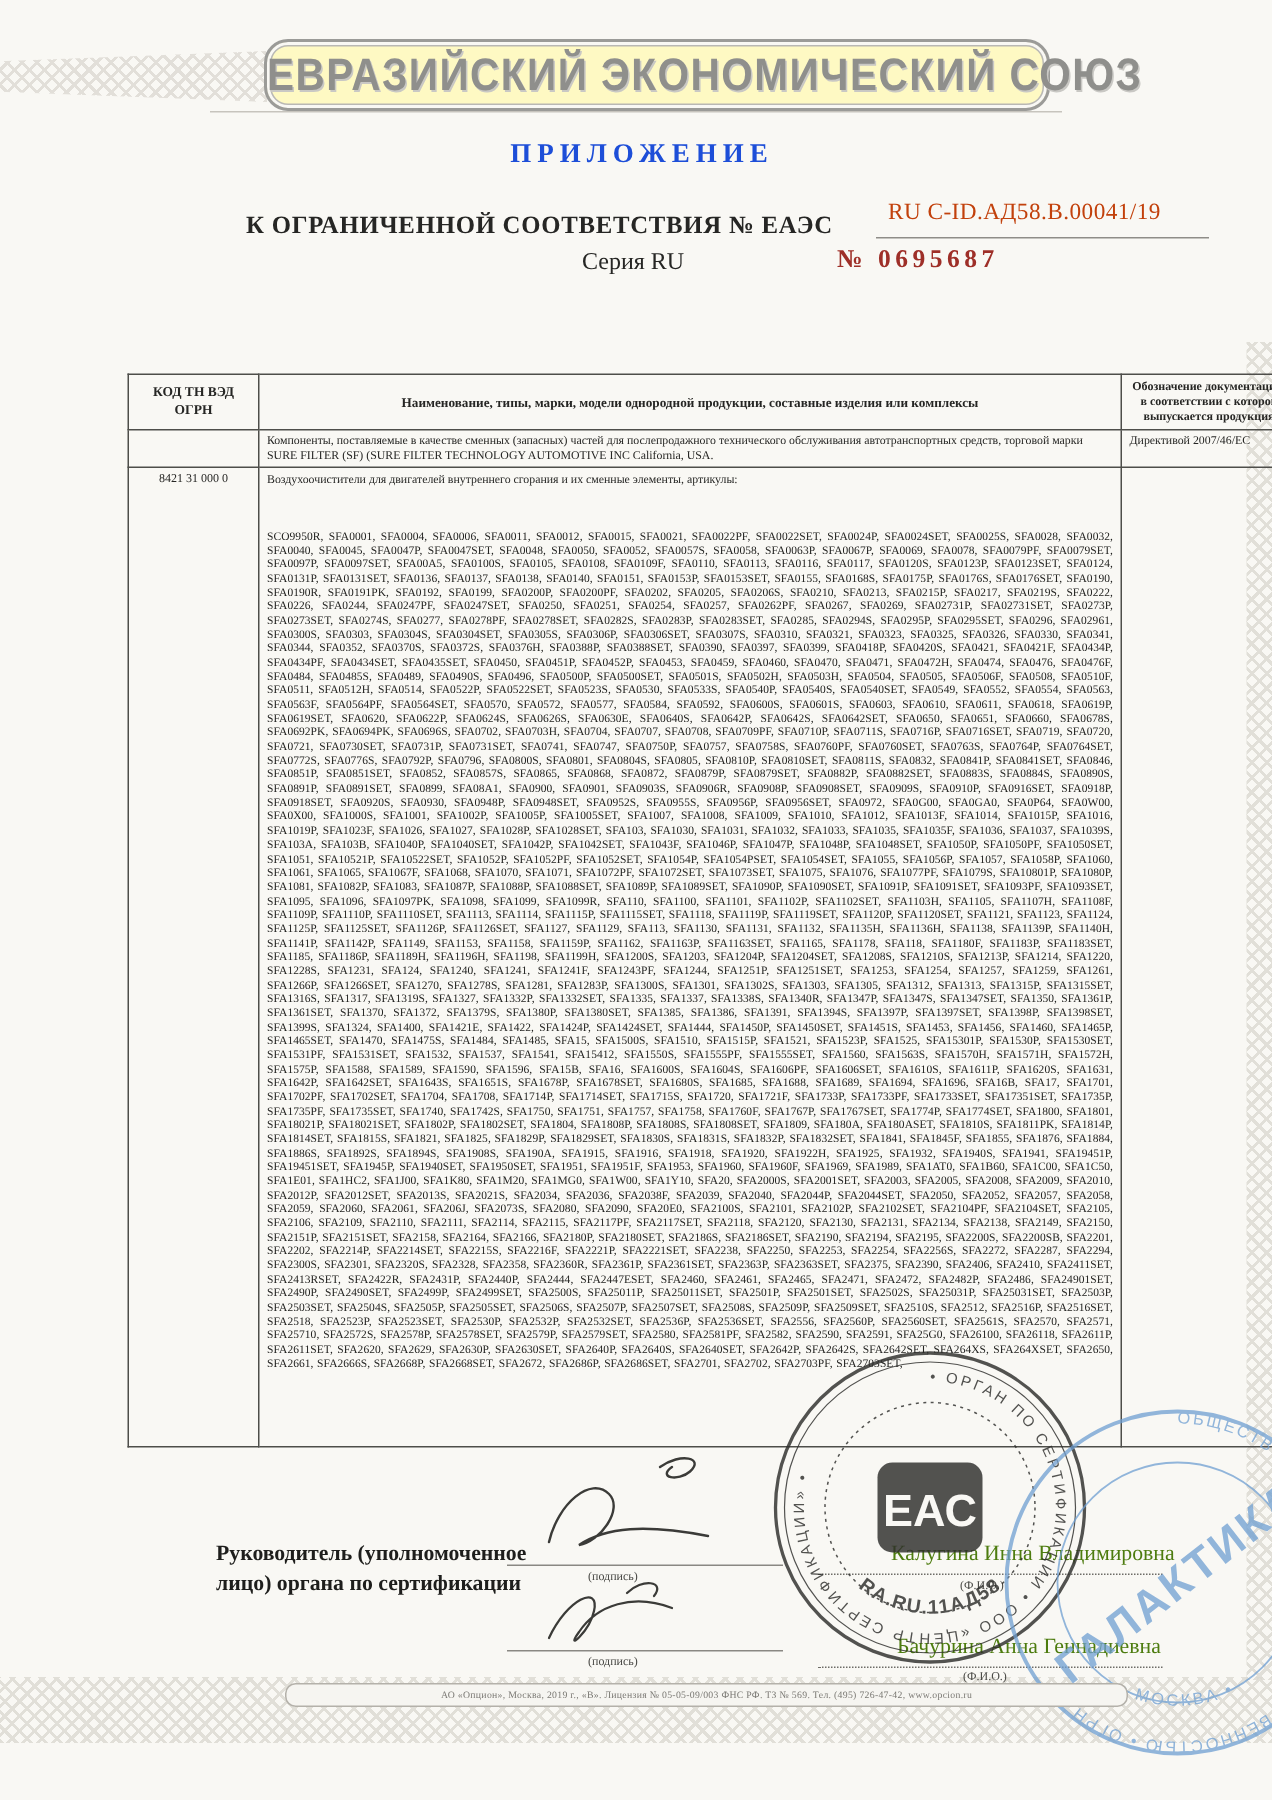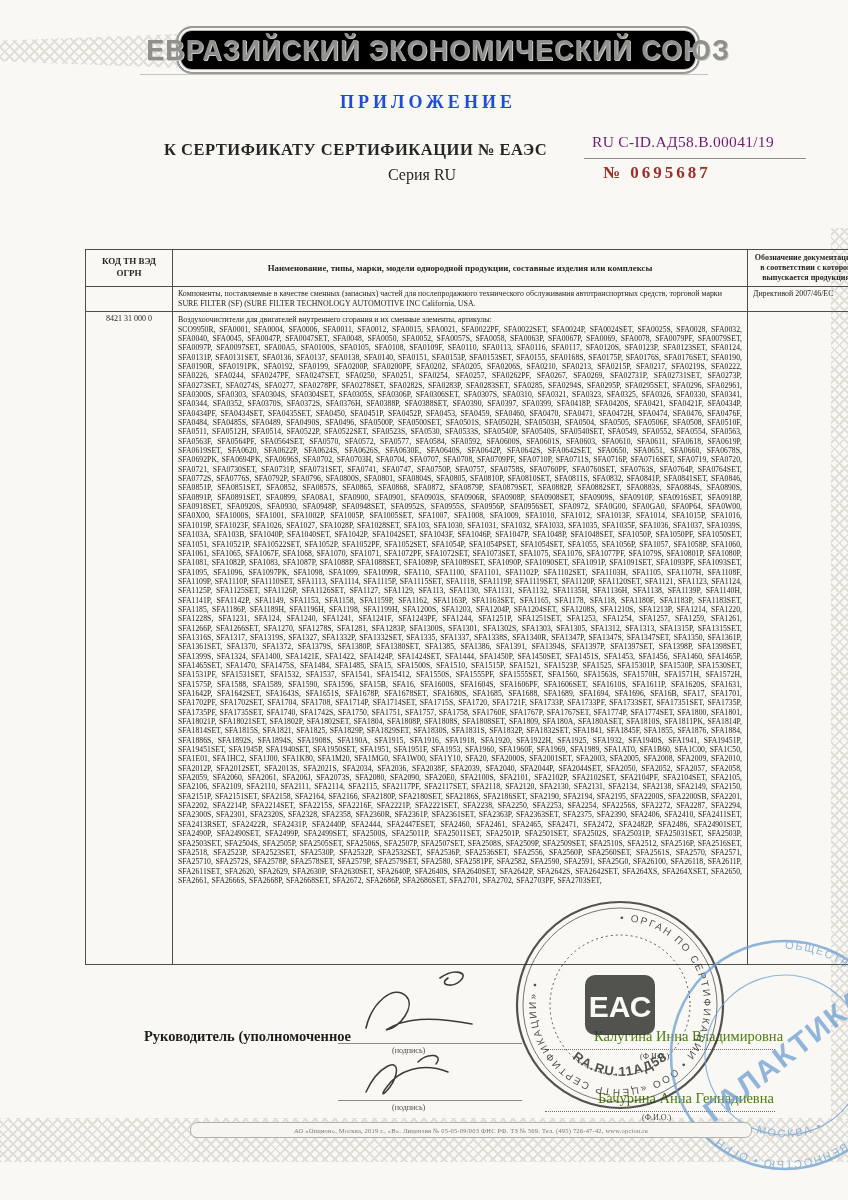--- a/index.html
+++ b/index.html
@@ -11,48 +11,48 @@
       repeating-linear-gradient(-45deg,#dcd9d2 0 2px,transparent 2px 7px);
       opacity:.8;}
   .band-right{position:absolute;right:0;top:228px;width:17px;height:892px;}
   .band-bottom{position:absolute;left:0;top:1118px;width:848px;height:44px;}
   .wing-left{position:absolute;left:0;top:34px;width:178px;height:34px;
       clip-path:polygon(0 20%,100% 0,100% 100%,0 80%);}
   .banner-underline{position:absolute;left:140px;top:74px;width:568px;height:1px;background:#c7c4bd;}
   
   .banner{position:absolute;left:176px;top:26px;width:520px;height:44px;
       border:2px solid #9b9b98;border-radius:16px;box-shadow:inset 0 0 0 2px #f9f8f4, inset 0 0 0 3px #b9b8b4;
-      background:#000000;display:flex;align-items:center;justify-content:center;}
+      background:#fef9c3;display:flex;align-items:center;}
   .banner-text{font-family:"Liberation Sans",sans-serif;font-weight:bold;font-size:27px;
       letter-spacing:1px;color:#8f8f8c;white-space:nowrap;transform:scaleY(1.12);
       text-shadow:1px 1px 0 #c9c8c4;}
   
   .doc-title{position:absolute;left:4px;top:92px;width:848px;text-align:center;
       font-size:18px;font-weight:bold;letter-spacing:4px;color:#1d4ed8;}
   .subtitle{position:absolute;left:164px;top:140px;font-size:16.5px;font-weight:bold;letter-spacing:.5px;}
-  .cert-number{position:absolute;left:592px;top:133px;font-size:15.5px;color:#701a75;letter-spacing:.3px;}
+  .cert-number{position:absolute;left:592px;top:133px;font-size:15.5px;color:#c2410c;letter-spacing:.3px;}
   .cert-underline{position:absolute;left:584px;top:158px;width:222px;height:1px;background:#8f8d88;}
   .series-label{position:absolute;left:388px;top:166px;font-size:16px;}
-  .blank-number{position:absolute;left:603px;top:163px;font-size:17px;font-weight:bold;
+  .blank-number{position:absolute;left:558px;top:163px;font-size:17px;font-weight:bold;
       letter-spacing:3px;color:#9e2f28;}
   
   .main-table{position:absolute;left:85px;top:249px;width:748px;border-collapse:collapse;table-layout:fixed;}
   .main-table td{border:1px solid #4e4e4a;vertical-align:top;padding:2px 5px;}
   .c1{width:76px;} .c2{width:564px;} .c3{width:108px;}
   .hdr td{text-align:center;vertical-align:middle;font-weight:bold;}
   .hdr .h1{font-size:9px;line-height:1.3;}
   .hdr .h2{font-size:8.8px;}
   .hdr .h3{font-size:8px;font-weight:bold;line-height:1.25;padding:3px 4px;}
   .row-comp td{font-size:7.9px;line-height:1.24;margin-left:36px;}
   .row-comp .c3cell{font-size:7.9px;}
   .code-cell{font-size:8px;text-align:center;padding-top:3px;}
   .products-cell{height:648px;}
   .products-intro{font-size:7.9px;line-height:11px;}
   .part-list{font-size:7.65px;line-height:9.35px;text-align:justify;letter-spacing:.05px;
-      word-spacing:.4px;color:#232321;}
+      word-spacing:.4px;color:#232321;margin-top:28px;}
   
   .f-label{position:absolute;font-size:14.5px;font-weight:bold;line-height:20px;color:#1e1e1c;}
   .lbl-head{left:144px;top:1026px;width:270px;}
   .lbl-expert{left:144px;top:1084px;width:300px;}
   .sig-line{position:absolute;height:1px;background:#8a8883;}
   .dot-line{position:absolute;height:1px;border-bottom:1px dotted #6e6c67;}
   .caption{position:absolute;font-size:8px;color:#4a4a46;}
   .name{position:absolute;font-size:14.5px;color:#4d7c0f;white-space:nowrap;margin-left:36px;}
   .micro-strip{position:absolute;left:190px;top:1122px;width:560px;height:14px;background:#f6f5f1;
       border:1px solid #b4b1aa;border-radius:7px;display:flex;align-items:center;justify-content:center;}
@@ -68,21 +68,21 @@
   <div class="band-right pat"></div>
   <div class="band-bottom pat"></div>
   <div class="wing-left pat"></div>
   <div class="banner-underline"></div>
 
   <div class="banner">
     <div class="banner-text">ЕВРАЗИЙСКИЙ ЭКОНОМИЧЕСКИЙ СОЮЗ</div>
   </div>
 
   <div class="doc-title">ПРИЛОЖЕНИЕ</div>
-  <div class="subtitle">К СЕРТИФИКАТУ СЕРТИФИКАЦИИ № ЕАЭС</div>
+  <div class="subtitle">К ОГРАНИЧЕННОЙ СООТВЕТСТВИЯ № ЕАЭС</div>
   <div class="cert-number">RU C-ID.АД58.В.00041/19</div>
   <div class="cert-underline"></div>
   <div class="series-label">Серия RU</div>
   <div class="blank-number">№ 0695687</div>
 
   <table class="main-table">
     <tbody>
         <tr class="hdr">
       <td class="c1 h1">КОД ТН ВЭД ОГРН</td>
       <td class="c2 h2">Наименование, типы, марки, модели однородной продукции, составные изделия или комплексы</td>
@@ -99,20 +99,21 @@
         <div class="products-intro">Воздухоочистители для двигателей внутреннего сгорания и их сменные элементы, артикулы:</div>
         <div class="part-list">SCO9950R, SFA0001, SFA0004, SFA0006, SFA0011, SFA0012, SFA0015, SFA0021, SFA0022PF, SFA0022SET, SFA0024P, SFA0024SET, SFA0025S, SFA0028, SFA0032, SFA0040, SFA0045, SFA0047P, SFA0047SET, SFA0048, SFA0050, SFA0052, SFA0057S, SFA0058, SFA0063P, SFA0067P, SFA0069, SFA0078, SFA0079PF, SFA0079SET, SFA0097P, SFA0097SET, SFA00A5, SFA0100S, SFA0105, SFA0108, SFA0109F, SFA0110, SFA0113, SFA0116, SFA0117, SFA0120S, SFA0123P, SFA0123SET, SFA0124, SFA0131P, SFA0131SET, SFA0136, SFA0137, SFA0138, SFA0140, SFA0151, SFA0153P, SFA0153SET, SFA0155, SFA0168S, SFA0175P, SFA0176S, SFA0176SET, SFA0190, SFA0190R, SFA0191PK, SFA0192, SFA0199, SFA0200P, SFA0200PF, SFA0202, SFA0205, SFA0206S, SFA0210, SFA0213, SFA0215P, SFA0217, SFA0219S, SFA0222, SFA0226, SFA0244, SFA0247PF, SFA0247SET, SFA0250, SFA0251, SFA0254, SFA0257, SFA0262PF, SFA0267, SFA0269, SFA02731P, SFA02731SET, SFA0273P, SFA0273SET, SFA0274S, SFA0277, SFA0278PF, SFA0278SET, SFA0282S, SFA0283P, SFA0283SET, SFA0285, SFA0294S, SFA0295P, SFA0295SET, SFA0296, SFA02961, SFA0300S, SFA0303, SFA0304S, SFA0304SET, SFA0305S, SFA0306P, SFA0306SET, SFA0307S, SFA0310, SFA0321, SFA0323, SFA0325, SFA0326, SFA0330, SFA0341, SFA0344, SFA0352, SFA0370S, SFA0372S, SFA0376H, SFA0388P, SFA0388SET, SFA0390, SFA0397, SFA0399, SFA0418P, SFA0420S, SFA0421, SFA0421F, SFA0434P, SFA0434PF, SFA0434SET, SFA0435SET, SFA0450, SFA0451P, SFA0452P, SFA0453, SFA0459, SFA0460, SFA0470, SFA0471, SFA0472H, SFA0474, SFA0476, SFA0476F, SFA0484, SFA0485S, SFA0489, SFA0490S, SFA0496, SFA0500P, SFA0500SET, SFA0501S, SFA0502H, SFA0503H, SFA0504, SFA0505, SFA0506F, SFA0508, SFA0510F, SFA0511, SFA0512H, SFA0514, SFA0522P, SFA0522SET, SFA0523S, SFA0530, SFA0533S, SFA0540P, SFA0540S, SFA0540SET, SFA0549, SFA0552, SFA0554, SFA0563, SFA0563F, SFA0564PF, SFA0564SET, SFA0570, SFA0572, SFA0577, SFA0584, SFA0592, SFA0600S, SFA0601S, SFA0603, SFA0610, SFA0611, SFA0618, SFA0619P, SFA0619SET, SFA0620, SFA0622P, SFA0624S, SFA0626S, SFA0630E, SFA0640S, SFA0642P, SFA0642S, SFA0642SET, SFA0650, SFA0651, SFA0660, SFA0678S, SFA0692PK, SFA0694PK, SFA0696S, SFA0702, SFA0703H, SFA0704, SFA0707, SFA0708, SFA0709PF, SFA0710P, SFA0711S, SFA0716P, SFA0716SET, SFA0719, SFA0720, SFA0721, SFA0730SET, SFA0731P, SFA0731SET, SFA0741, SFA0747, SFA0750P, SFA0757, SFA0758S, SFA0760PF, SFA0760SET, SFA0763S, SFA0764P, SFA0764SET, SFA0772S, SFA0776S, SFA0792P, SFA0796, SFA0800S, SFA0801, SFA0804S, SFA0805, SFA0810P, SFA0810SET, SFA0811S, SFA0832, SFA0841P, SFA0841SET, SFA0846, SFA0851P, SFA0851SET, SFA0852, SFA0857S, SFA0865, SFA0868, SFA0872, SFA0879P, SFA0879SET, SFA0882P, SFA0882SET, SFA0883S, SFA0884S, SFA0890S, SFA0891P, SFA0891SET, SFA0899, SFA08A1, SFA0900, SFA0901, SFA0903S, SFA0906R, SFA0908P, SFA0908SET, SFA0909S, SFA0910P, SFA0916SET, SFA0918P, SFA0918SET, SFA0920S, SFA0930, SFA0948P, SFA0948SET, SFA0952S, SFA0955S, SFA0956P, SFA0956SET, SFA0972, SFA0G00, SFA0GA0, SFA0P64, SFA0W00, SFA0X00, SFA1000S, SFA1001, SFA1002P, SFA1005P, SFA1005SET, SFA1007, SFA1008, SFA1009, SFA1010, SFA1012, SFA1013F, SFA1014, SFA1015P, SFA1016, SFA1019P, SFA1023F, SFA1026, SFA1027, SFA1028P, SFA1028SET, SFA103, SFA1030, SFA1031, SFA1032, SFA1033, SFA1035, SFA1035F, SFA1036, SFA1037, SFA1039S, SFA103A, SFA103B, SFA1040P, SFA1040SET, SFA1042P, SFA1042SET, SFA1043F, SFA1046P, SFA1047P, SFA1048P, SFA1048SET, SFA1050P, SFA1050PF, SFA1050SET, SFA1051, SFA10521P, SFA10522SET, SFA1052P, SFA1052PF, SFA1052SET, SFA1054P, SFA1054PSET, SFA1054SET, SFA1055, SFA1056P, SFA1057, SFA1058P, SFA1060, SFA1061, SFA1065, SFA1067F, SFA1068, SFA1070, SFA1071, SFA1072PF, SFA1072SET, SFA1073SET, SFA1075, SFA1076, SFA1077PF, SFA1079S, SFA10801P, SFA1080P, SFA1081, SFA1082P, SFA1083, SFA1087P, SFA1088P, SFA1088SET, SFA1089P, SFA1089SET, SFA1090P, SFA1090SET, SFA1091P, SFA1091SET, SFA1093PF, SFA1093SET, SFA1095, SFA1096, SFA1097PK, SFA1098, SFA1099, SFA1099R, SFA110, SFA1100, SFA1101, SFA1102P, SFA1102SET, SFA1103H, SFA1105, SFA1107H, SFA1108F, SFA1109P, SFA1110P, SFA1110SET, SFA1113, SFA1114, SFA1115P, SFA1115SET, SFA1118, SFA1119P, SFA1119SET, SFA1120P, SFA1120SET, SFA1121, SFA1123, SFA1124, SFA1125P, SFA1125SET, SFA1126P, SFA1126SET, SFA1127, SFA1129, SFA113, SFA1130, SFA1131, SFA1132, SFA1135H, SFA1136H, SFA1138, SFA1139P, SFA1140H, SFA1141P, SFA1142P, SFA1149, SFA1153, SFA1158, SFA1159P, SFA1162, SFA1163P, SFA1163SET, SFA1165, SFA1178, SFA118, SFA1180F, SFA1183P, SFA1183SET, SFA1185, SFA1186P, SFA1189H, SFA1196H, SFA1198, SFA1199H, SFA1200S, SFA1203, SFA1204P, SFA1204SET, SFA1208S, SFA1210S, SFA1213P, SFA1214, SFA1220, SFA1228S, SFA1231, SFA124, SFA1240, SFA1241, SFA1241F, SFA1243PF, SFA1244, SFA1251P, SFA1251SET, SFA1253, SFA1254, SFA1257, SFA1259, SFA1261, SFA1266P, SFA1266SET, SFA1270, SFA1278S, SFA1281, SFA1283P, SFA1300S, SFA1301, SFA1302S, SFA1303, SFA1305, SFA1312, SFA1313, SFA1315P, SFA1315SET, SFA1316S, SFA1317, SFA1319S, SFA1327, SFA1332P, SFA1332SET, SFA1335, SFA1337, SFA1338S, SFA1340R, SFA1347P, SFA1347S, SFA1347SET, SFA1350, SFA1361P, SFA1361SET, SFA1370, SFA1372, SFA1379S, SFA1380P, SFA1380SET, SFA1385, SFA1386, SFA1391, SFA1394S, SFA1397P, SFA1397SET, SFA1398P, SFA1398SET, SFA1399S, SFA1324, SFA1400, SFA1421E, SFA1422, SFA1424P, SFA1424SET, SFA1444, SFA1450P, SFA1450SET, SFA1451S, SFA1453, SFA1456, SFA1460, SFA1465P, SFA1465SET, SFA1470, SFA1475S, SFA1484, SFA1485, SFA15, SFA1500S, SFA1510, SFA1515P, SFA1521, SFA1523P, SFA1525, SFA15301P, SFA1530P, SFA1530SET, SFA1531PF, SFA1531SET, SFA1532, SFA1537, SFA1541, SFA15412, SFA1550S, SFA1555PF, SFA1555SET, SFA1560, SFA1563S, SFA1570H, SFA1571H, SFA1572H, SFA1575P, SFA1588, SFA1589, SFA1590, SFA1596, SFA15B, SFA16, SFA1600S, SFA1604S, SFA1606PF, SFA1606SET, SFA1610S, SFA1611P, SFA1620S, SFA1631, SFA1642P, SFA1642SET, SFA1643S, SFA1651S, SFA1678P, SFA1678SET, SFA1680S, SFA1685, SFA1688, SFA1689, SFA1694, SFA1696, SFA16B, SFA17, SFA1701, SFA1702PF, SFA1702SET, SFA1704, SFA1708, SFA1714P, SFA1714SET, SFA1715S, SFA1720, SFA1721F, SFA1733P, SFA1733PF, SFA1733SET, SFA17351SET, SFA1735P, SFA1735PF, SFA1735SET, SFA1740, SFA1742S, SFA1750, SFA1751, SFA1757, SFA1758, SFA1760F, SFA1767P, SFA1767SET, SFA1774P, SFA1774SET, SFA1800, SFA1801, SFA18021P, SFA18021SET, SFA1802P, SFA1802SET, SFA1804, SFA1808P, SFA1808S, SFA1808SET, SFA1809, SFA180A, SFA180ASET, SFA1810S, SFA1811PK, SFA1814P, SFA1814SET, SFA1815S, SFA1821, SFA1825, SFA1829P, SFA1829SET, SFA1830S, SFA1831S, SFA1832P, SFA1832SET, SFA1841, SFA1845F, SFA1855, SFA1876, SFA1884, SFA1886S, SFA1892S, SFA1894S, SFA1908S, SFA190A, SFA1915, SFA1916, SFA1918, SFA1920, SFA1922H, SFA1925, SFA1932, SFA1940S, SFA1941, SFA19451P, SFA19451SET, SFA1945P, SFA1940SET, SFA1950SET, SFA1951, SFA1951F, SFA1953, SFA1960, SFA1960F, SFA1969, SFA1989, SFA1AT0, SFA1B60, SFA1C00, SFA1C50, SFA1E01, SFA1HC2, SFA1J00, SFA1K80, SFA1M20, SFA1MG0, SFA1W00, SFA1Y10, SFA20, SFA2000S, SFA2001SET, SFA2003, SFA2005, SFA2008, SFA2009, SFA2010, SFA2012P, SFA2012SET, SFA2013S, SFA2021S, SFA2034, SFA2036, SFA2038F, SFA2039, SFA2040, SFA2044P, SFA2044SET, SFA2050, SFA2052, SFA2057, SFA2058, SFA2059, SFA2060, SFA2061, SFA206J, SFA2073S, SFA2080, SFA2090, SFA20E0, SFA2100S, SFA2101, SFA2102P, SFA2102SET, SFA2104PF, SFA2104SET, SFA2105, SFA2106, SFA2109, SFA2110, SFA2111, SFA2114, SFA2115, SFA2117PF, SFA2117SET, SFA2118, SFA2120, SFA2130, SFA2131, SFA2134, SFA2138, SFA2149, SFA2150, SFA2151P, SFA2151SET, SFA2158, SFA2164, SFA2166, SFA2180P, SFA2180SET, SFA2186S, SFA2186SET, SFA2190, SFA2194, SFA2195, SFA2200S, SFA2200SB, SFA2201, SFA2202, SFA2214P, SFA2214SET, SFA2215S, SFA2216F, SFA2221P, SFA2221SET, SFA2238, SFA2250, SFA2253, SFA2254, SFA2256S, SFA2272, SFA2287, SFA2294, SFA2300S, SFA2301, SFA2320S, SFA2328, SFA2358, SFA2360R, SFA2361P, SFA2361SET, SFA2363P, SFA2363SET, SFA2375, SFA2390, SFA2406, SFA2410, SFA2411SET, SFA2413RSET, SFA2422R, SFA2431P, SFA2440P, SFA2444, SFA2447ESET, SFA2460, SFA2461, SFA2465, SFA2471, SFA2472, SFA2482P, SFA2486, SFA24901SET, SFA2490P, SFA2490SET, SFA2499P, SFA2499SET, SFA2500S, SFA25011P, SFA25011SET, SFA2501P, SFA2501SET, SFA2502S, SFA25031P, SFA25031SET, SFA2503P, SFA2503SET, SFA2504S, SFA2505P, SFA2505SET, SFA2506S, SFA2507P, SFA2507SET, SFA2508S, SFA2509P, SFA2509SET, SFA2510S, SFA2512, SFA2516P, SFA2516SET, SFA2518, SFA2523P, SFA2523SET, SFA2530P, SFA2532P, SFA2532SET, SFA2536P, SFA2536SET, SFA2556, SFA2560P, SFA2560SET, SFA2561S, SFA2570, SFA2571, SFA25710, SFA2572S, SFA2578P, SFA2578SET, SFA2579P, SFA2579SET, SFA2580, SFA2581PF, SFA2582, SFA2590, SFA2591, SFA25G0, SFA26100, SFA26118, SFA2611P, SFA2611SET, SFA2620, SFA2629, SFA2630P, SFA2630SET, SFA2640P, SFA2640S, SFA2640SET, SFA2642P, SFA2642S, SFA2642SET, SFA264XS, SFA264XSET, SFA2650, SFA2661, SFA2666S, SFA2668P, SFA2668SET, SFA2672, SFA2686P, SFA2686SET, SFA2701, SFA2702, SFA2703PF, SFA2703SET,</div>
       </td>
       <td class="c3"></td>
     </tr>
   </tbody>
     </table>
 
   <div class="f-label lbl-head">
     <div>Руководитель (уполномоченное</div>
+    <div>лицо) органа по сертификации</div>
   </div>
 
   <div class="sig-line" style="left:338px;top:1043px;width:184px;"></div>
   <div class="caption" style="left:392px;top:1046px;">(подпись)</div>
   <div class="sig-line" style="left:338px;top:1100px;width:184px;"></div>
   <div class="caption" style="left:392px;top:1103px;">(подпись)</div>
 
   <div class="name" style="left:558px;top:1028px;">Калугина Инна Владимировна</div>
   <div class="dot-line" style="left:545px;top:1048px;width:230px;"></div>
   <div class="caption" style="left:640px;top:1052px;">(Ф.И.О.)</div>

